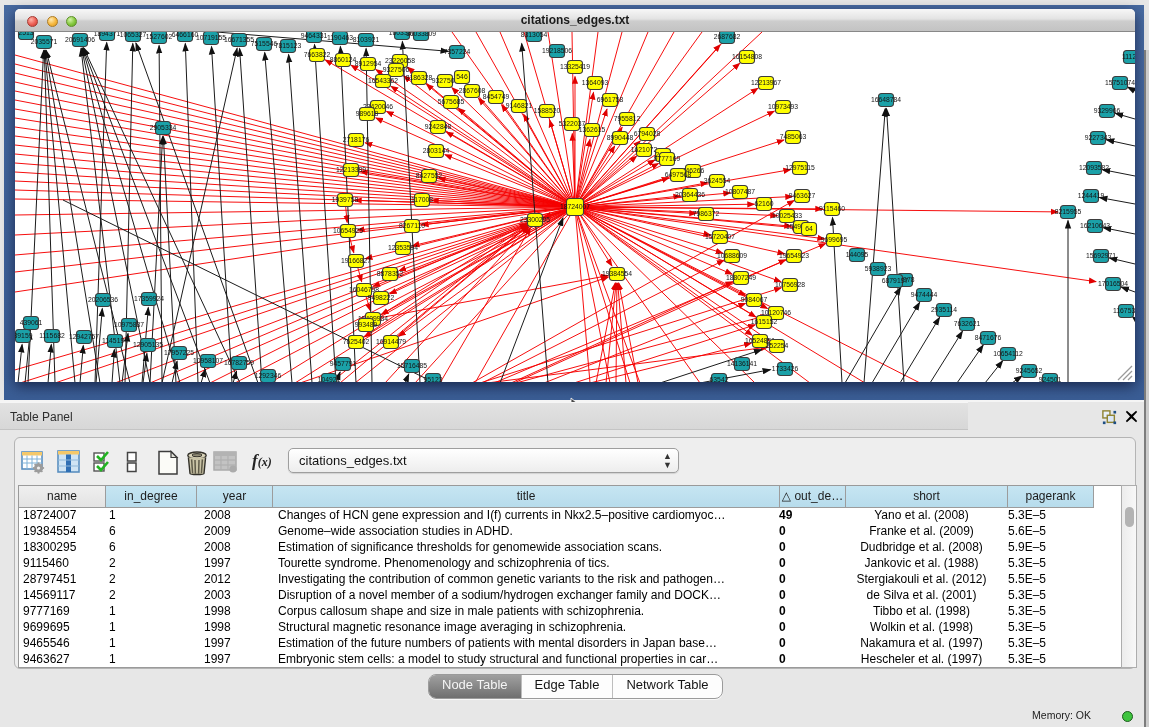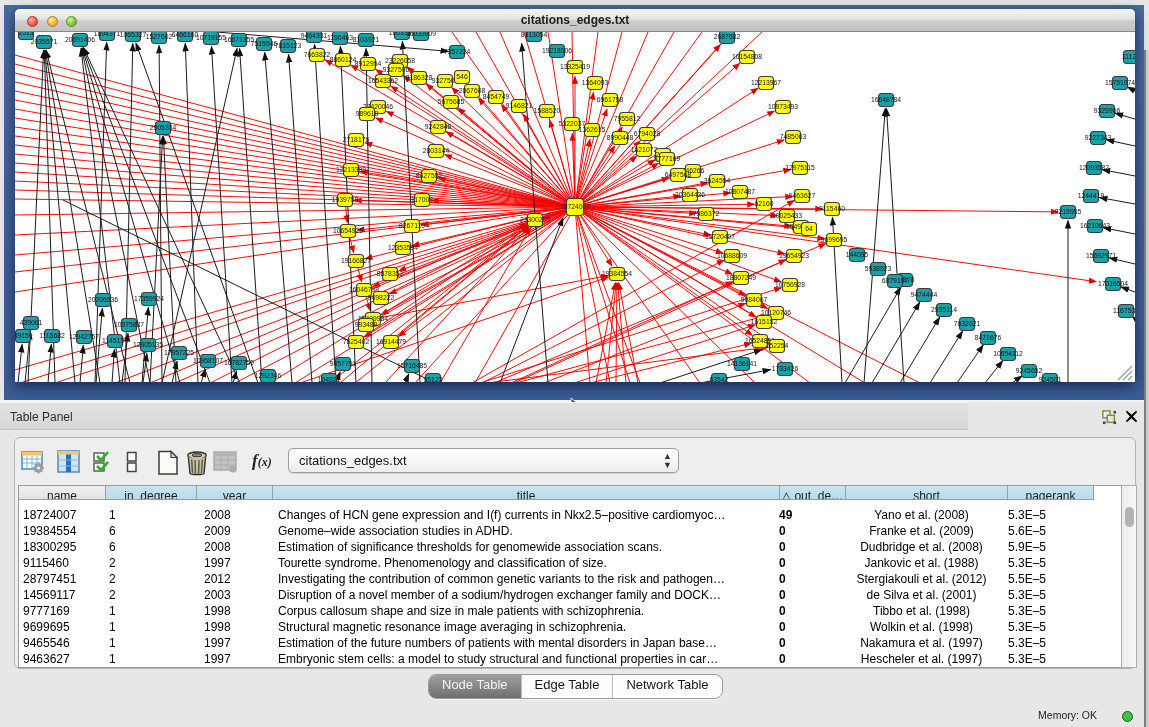--- a/index.html
+++ b/index.html
@@ -41,21 +41,21 @@
 #toolbar { position:absolute; left:4px; top:12px; height:24px; }
 #combo { position:absolute; left:273px; top:10px; width:391px; height:25px;
   border:1px solid #9e9e9e; border-radius:5px;
   background:linear-gradient(180deg,#ffffff,#ededed); box-shadow:0 1px 1px rgba(0,0,0,.12);
   font-size:13px; color:#111; line-height:23px; padding-left:10px; }
 #combo .arrows { position:absolute; right:6px; top:3px; font-size:9px; color:#333; line-height:9px; text-align:center;}
 
 
 #tbl { position:absolute; left:3px; top:47px; width:1103px; height:183px; background:#fff;
   border:1px solid #9a9a9a; border-right:none; }
-#thead { position:absolute; left:0; top:0; width:100%; height:14px; display:flex;
+#thead { position:absolute; left:0; top:0; width:100%; height:22px; display:flex;
   font-size:12px; color:#1c1c1c; }
 #thead div { border-right:1px solid #9c9c9c; border-bottom:1px solid #9c9c9c;
   background:linear-gradient(180deg,#c6e5f2,#b7dcec); text-align:center; line-height:21px;
   overflow:hidden; white-space:nowrap; }
 #thead div.g { background:linear-gradient(180deg,#efefef,#e3e3e3); }
 #tbody { position:absolute; left:0; top:22px; width:100%; font-size:12px; color:#000; }
 .tr { display:flex; height:16px; line-height:15px; white-space:nowrap; }
 .tr div { overflow:hidden; }
 .c0 { width:86px;  padding-left:4px; }
 .c1 { width:90px;  padding-left:4px; }
@@ -70,21 +70,21 @@
   background:#b3b3b3; border-radius:5px; }
 
 
 #tabs { left:428px; top:674px; height:25px; display:flex; font-size:13px;
   border:1px solid #9b9b9b; border-radius:8px; overflow:hidden; background:#fdfdfd;
   box-shadow:0 1px 0 rgba(255,255,255,.7); }
 #tabs div { padding:0 13px; line-height:20px; color:#151515; border-right:1px solid #bdbdbd; }
 #tabs div.sel { background:linear-gradient(180deg,#a0a0a0,#6f6f6f); color:#f5f5f5; }
 #tabs div:last-child { border-right:none; }
 
-#mem { right:52px; top:709px; font-size:10.5px; color:#222; }
+#mem { right:58px; top:709px; font-size:10.5px; color:#222; }
 #memdot { left:1122px; top:711px; width:11px; height:11px; border-radius:50%;
   background:#3ec43e; border:1px solid #1d5c1d; }
 
 
 .ico { position:absolute; top:0; }
 </style></head>
 <body>
 <div id="blue" class="abs">
   <div id="win">
     <div id="canvas">
@@ -763,21 +763,21 @@
           <div class="c2">2008</div>
           <div class="c3">Estimation of significance thresholds for genomewide association scans.</div>
           <div class="c4">0</div>
           <div class="c5">Dudbridge et al. (2008)</div>
           <div class="c6">5.9E–5</div>
         </div>
 <div class="tr">
           <div class="c0">9115460</div>
           <div class="c1">2</div>
           <div class="c2">1997</div>
-          <div class="c3">Tourette syndrome. Phenomenology and classification of size.</div>
+          <div class="c3">Tourette syndrome. Phenomenology and schizophrenia of tics.</div>
           <div class="c4">0</div>
           <div class="c5">Jankovic et al. (1988)</div>
           <div class="c6">5.3E–5</div>
         </div>
 <div class="tr">
           <div class="c0">28797451</div>
           <div class="c1">2</div>
           <div class="c2">2012</div>
           <div class="c3">Investigating the contribution of common genetic variants to the risk and pathogen…</div>
           <div class="c4">0</div>

